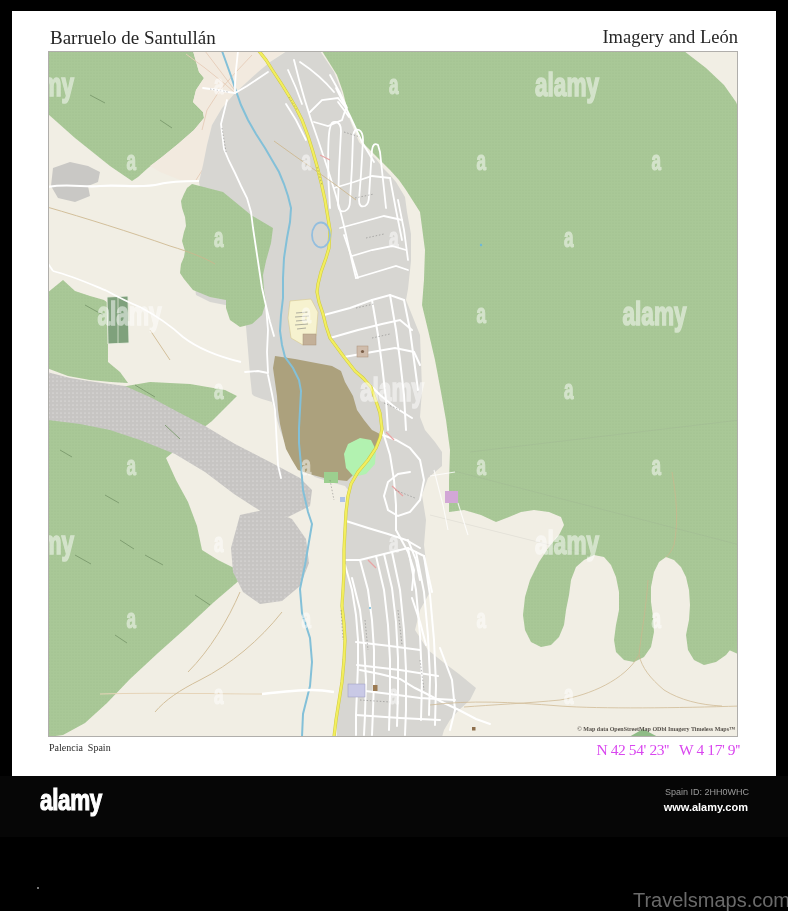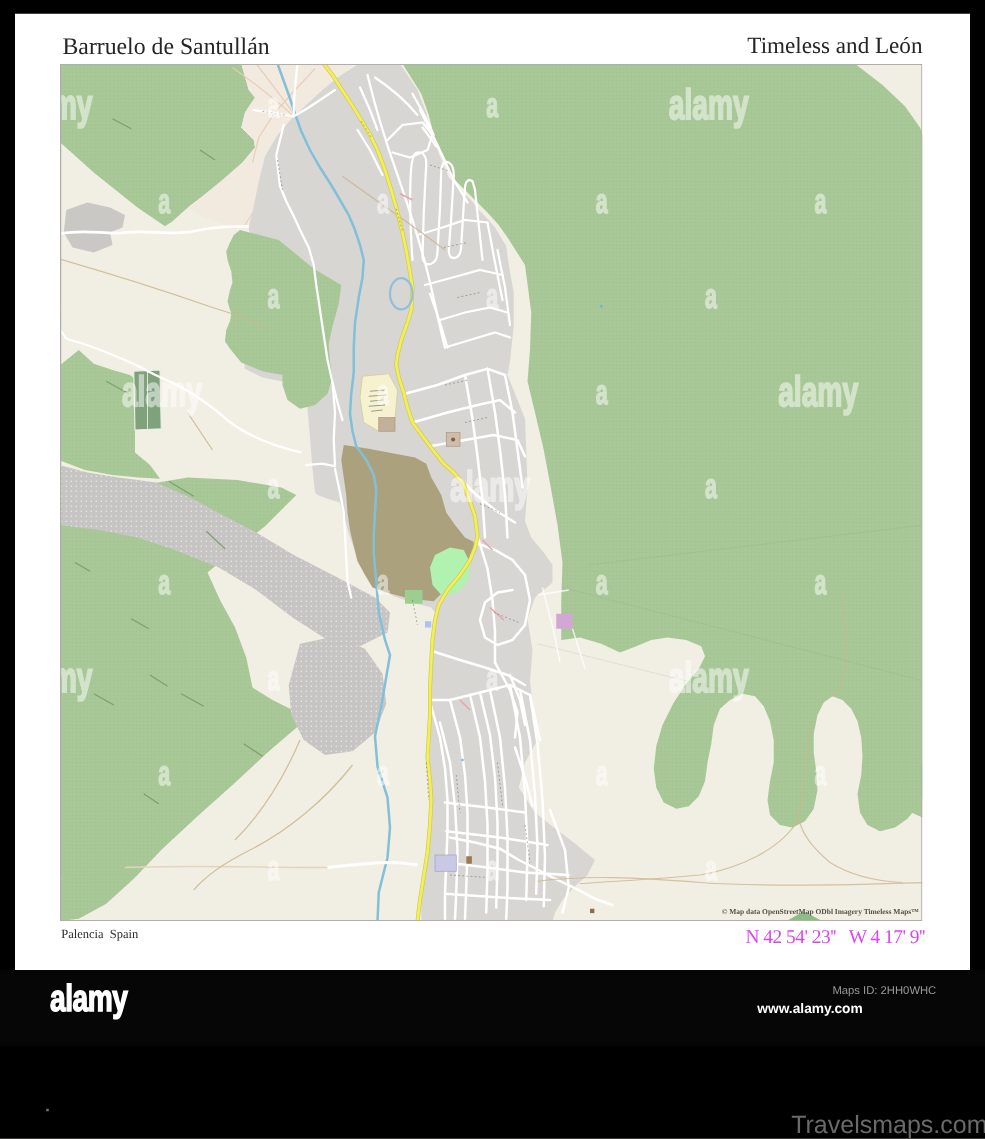--- a/index.html
+++ b/index.html
@@ -8,21 +8,21 @@
   .serif{font-family:"Liberation Serif",serif;}
   .abs{position:absolute;}
 </style>
 </head>
 <body>
 
 <div class="abs" style="left:12px;top:11px;width:764px;height:765px;background:#ffffff;"></div>
 
 <div class="abs serif" style="left:50px;top:27px;font-size:19px;color:#262626;">Barruelo de Santullán</div>
 
-<div class="abs serif" style="left:438px;top:27px;width:300px;text-align:right;font-size:18.5px;color:#262626;">Timeless and León</div>
+<div class="abs serif" style="left:438px;top:27px;width:300px;text-align:right;font-size:18.5px;color:#262626;">Imagery and León</div>
 
 <div class="abs" style="left:48px;top:51px;width:690px;height:686px;">
 <svg width="690" height="686" viewBox="48 51 690 686" xmlns="http://www.w3.org/2000/svg">
 <defs>
   <clipPath id="mapclip">
           <rect x="48" y="51" width="690" height="686"></rect>
         </clipPath>
   <pattern id="gdots" width="3" height="3" patternUnits="userSpaceOnUse">
     <circle cx="1" cy="1" r="0.5" fill="#85a878" opacity="0.4"></circle>
   </pattern>
@@ -317,19 +317,19 @@
 </div>
 
 <div class="abs serif" style="left:49px;top:742px;font-size:10px;color:#2b2b2b;">Palencia&nbsp;&nbsp;Spain</div>
 
 <div class="abs serif" style="left:440px;top:741px;width:300px;text-align:right;font-size:15.5px;letter-spacing:-0.4px;color:#d946ef;">N 42 54' 23''&nbsp;&nbsp; W 4 17' 9''</div>
 
 <div class="abs" style="left:0;top:776px;width:788px;height:61px;background:#060606;"></div>
 
 <div class="abs" style="left:40px;top:783px;font-size:30px;font-weight:bold;color:#ffffff;letter-spacing:-0.5px;-webkit-text-stroke:1.2px #fff;transform:scaleX(0.75);transform-origin:0 0;">alamy</div>
 
-<div class="abs" style="left:549px;top:787px;width:200px;text-align:right;font-size:9px;color:#9a9a9a;">Maps ID: 2HH0WHC</div>
-
-<div class="abs" style="left:548px;top:801px;width:200px;text-align:center;font-size:11px;font-weight:bold;color:#ffffff;">www.alamy.com</div>
+<div class="abs" style="left:549px;top:787px;width:200px;text-align:right;font-size:9px;color:#9a9a9a;">Spain ID: 2HH0WHC</div>
+
+<div class="abs" style="left:548px;top:801px;width:200px;text-align:right;font-size:11px;font-weight:bold;color:#ffffff;">www.alamy.com</div>
 
 <div class="abs" style="left:490px;top:889px;width:300px;text-align:right;font-size:20px;color:#6a6a6a;">Travelsmaps.com</div>
 
 <div class="abs" style="left:37px;top:887px;width:2px;height:2px;background:#777;"></div>
 
 </body></html>

